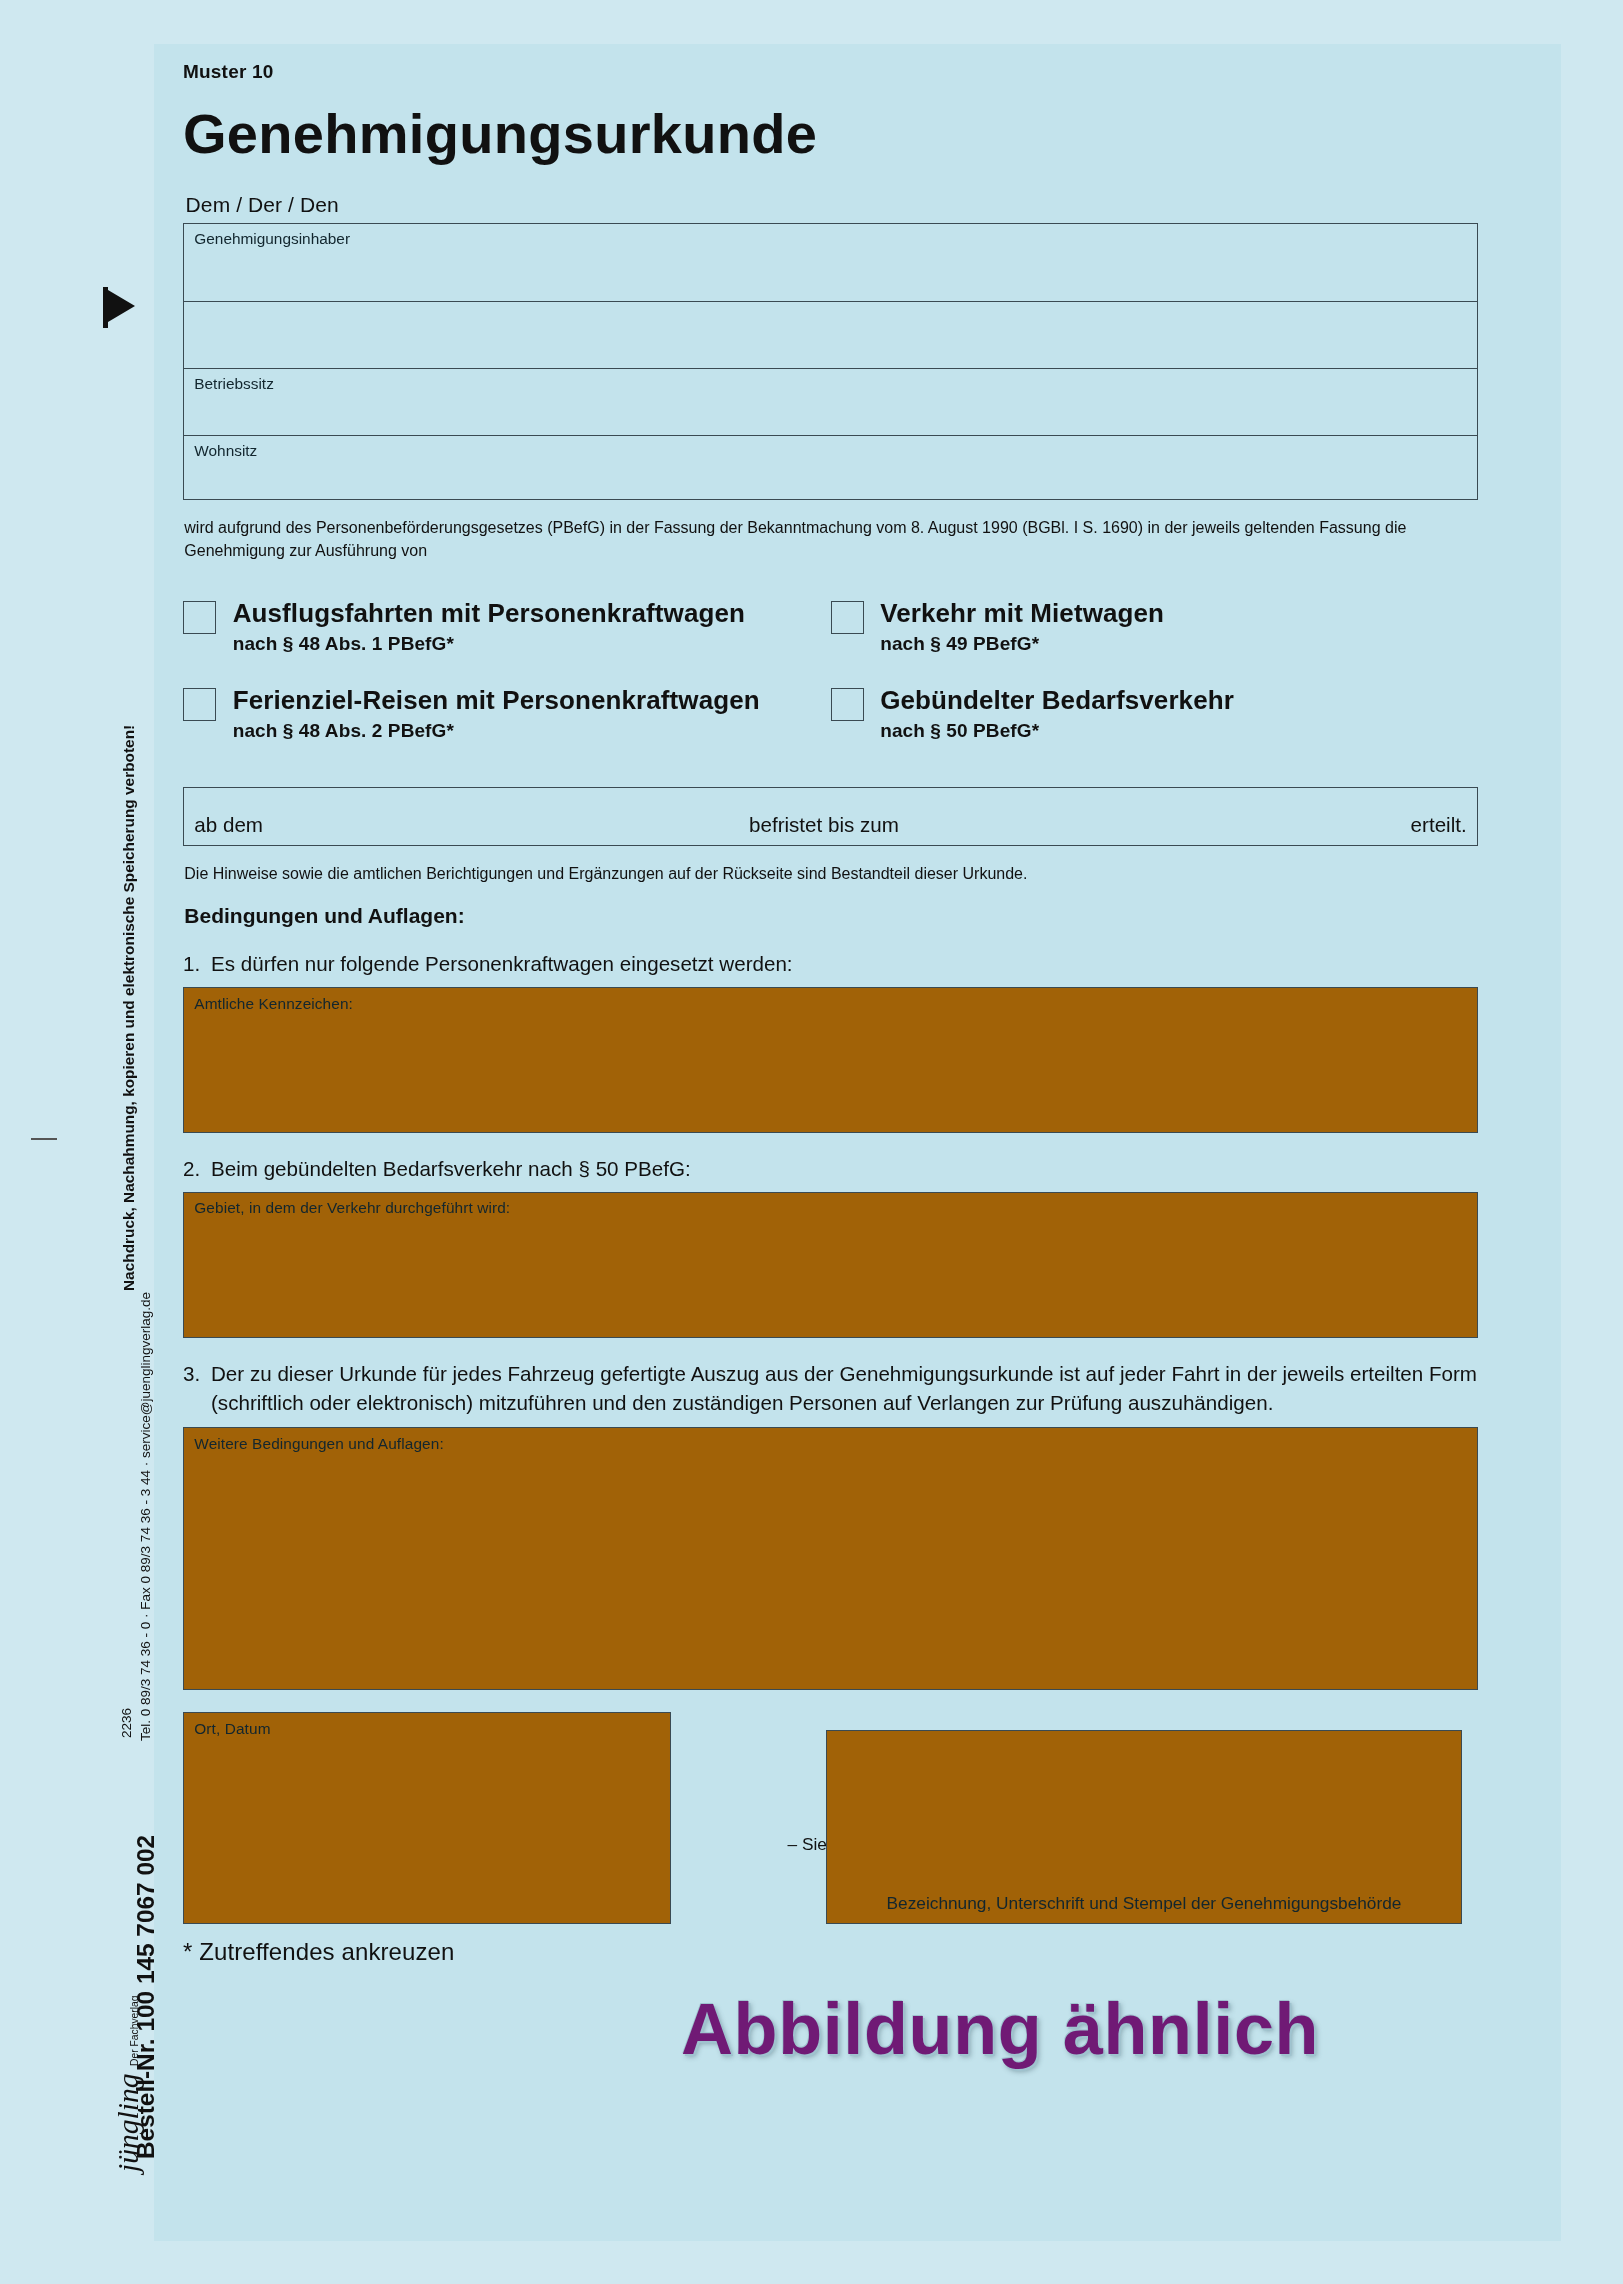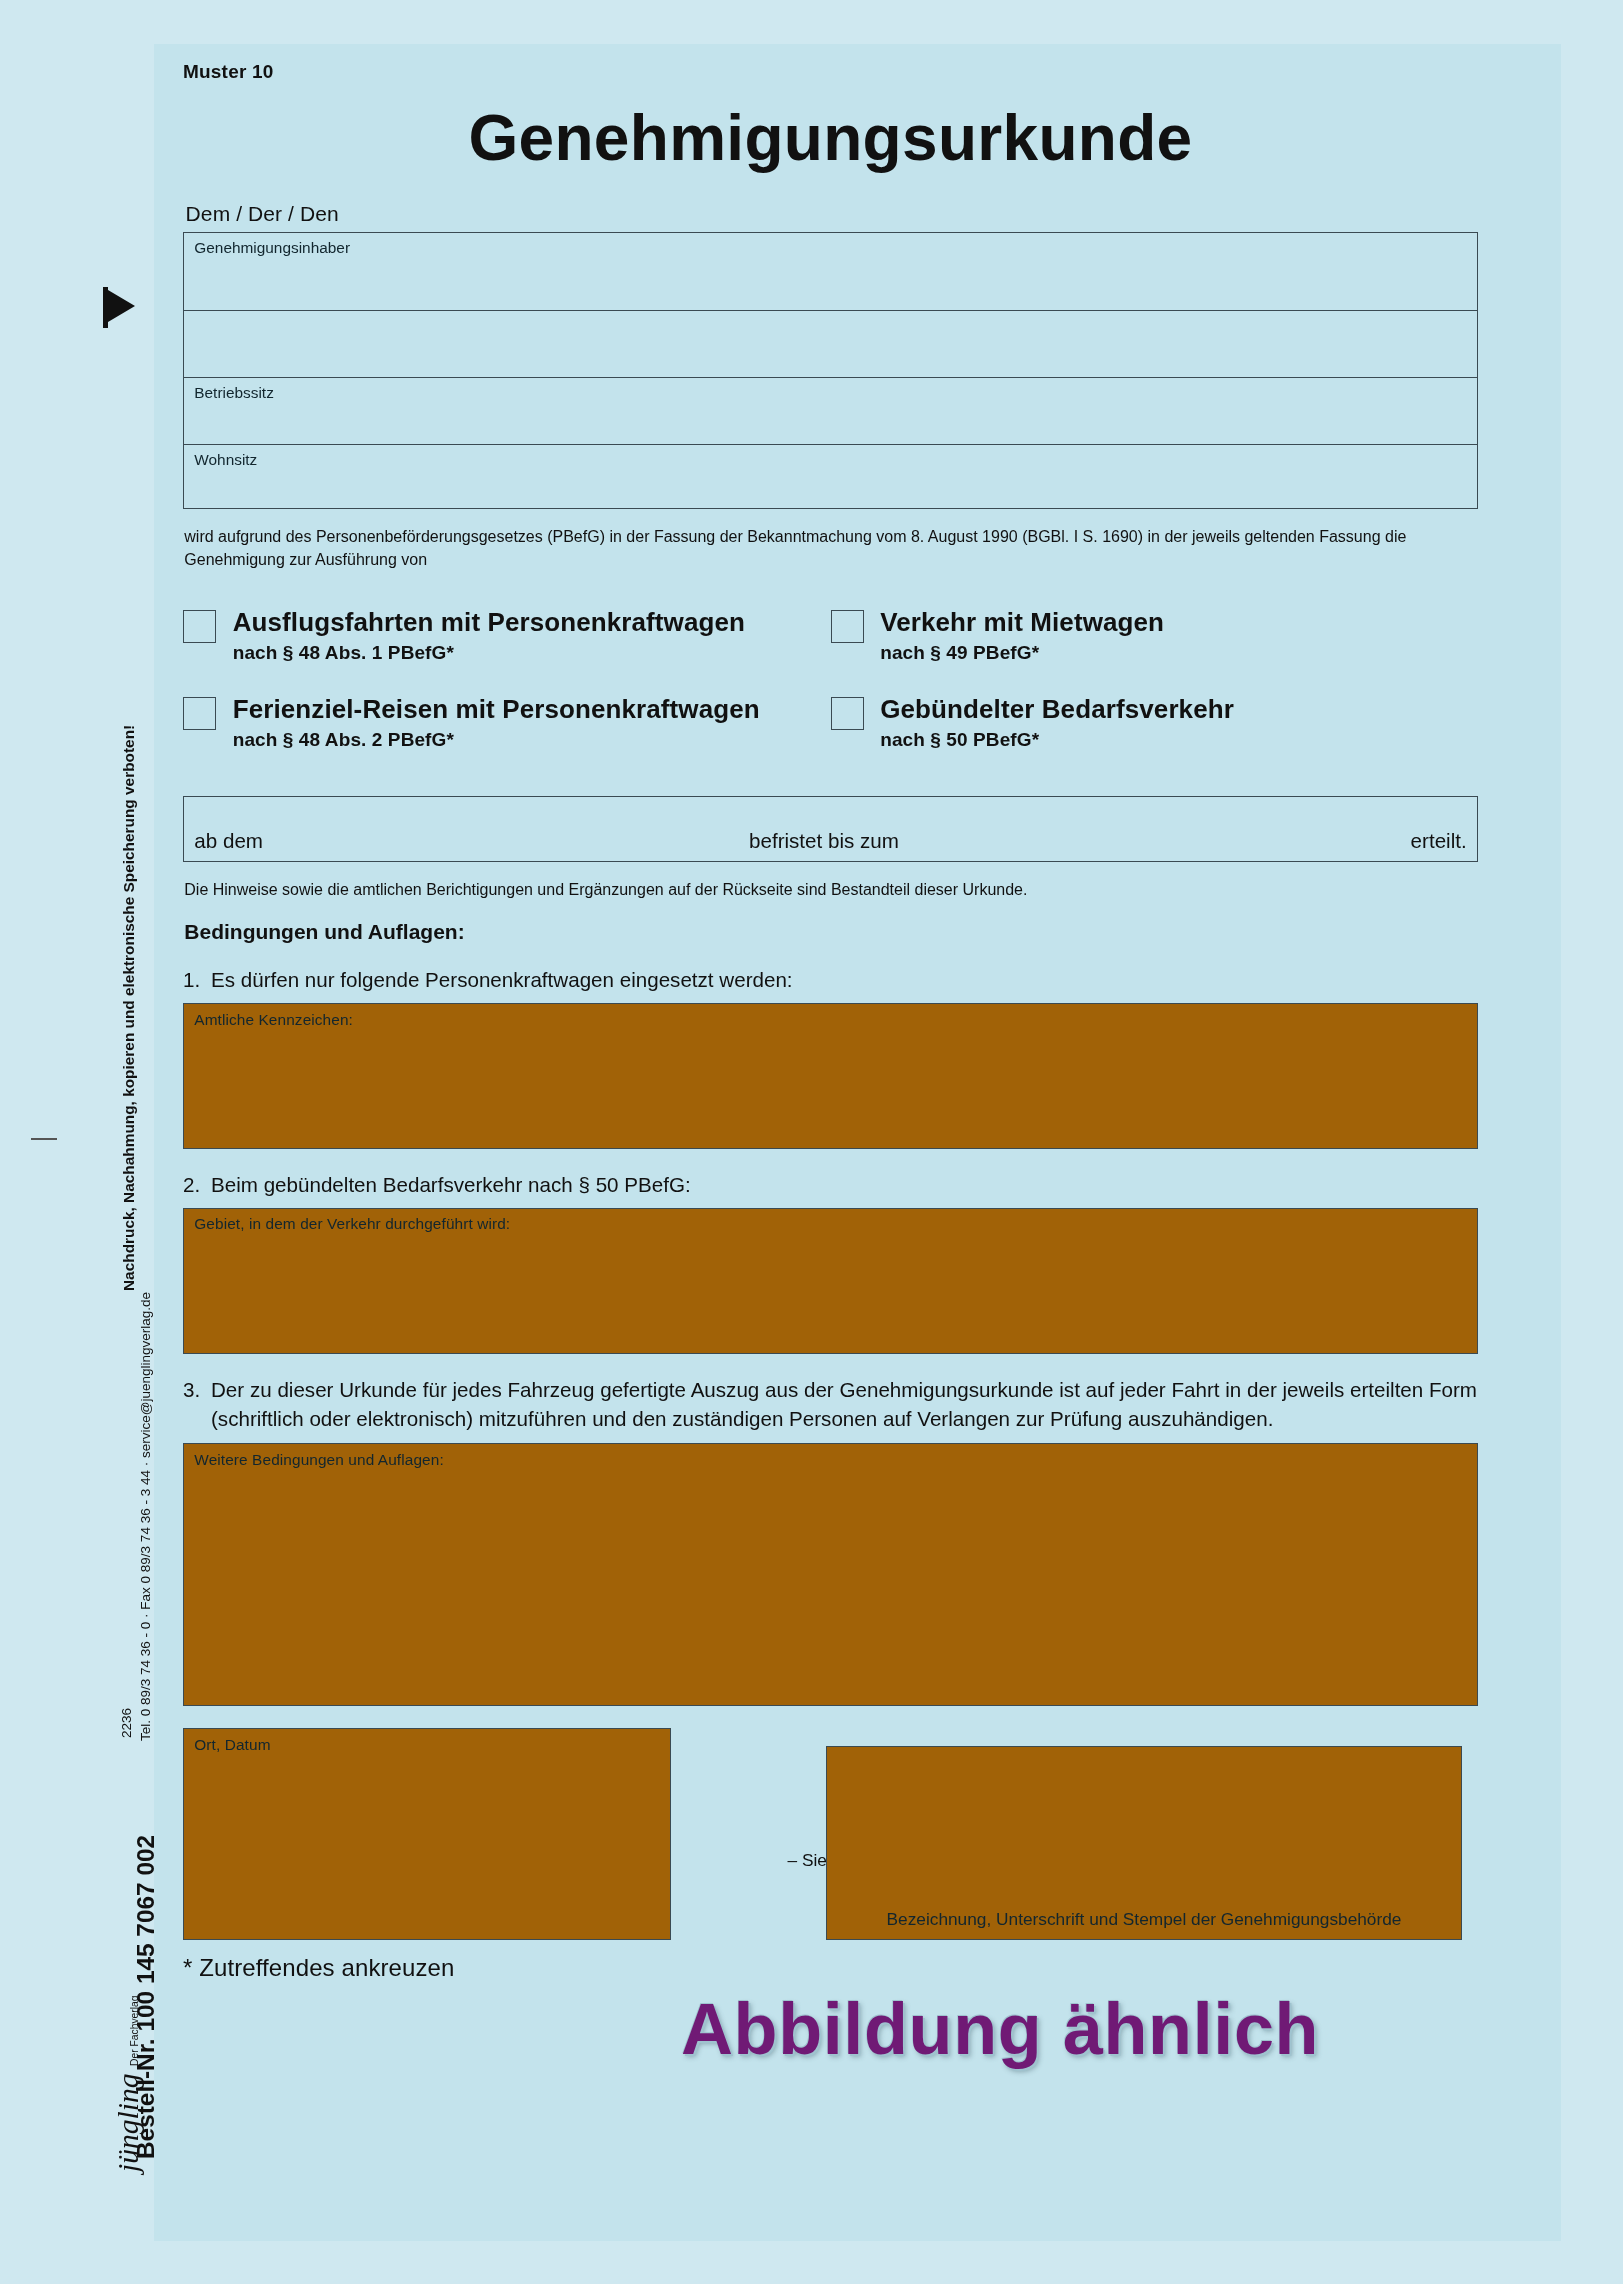--- a/index.html
+++ b/index.html
@@ -52,23 +52,22 @@
   }
 
   
   .muster {
     font-size: 19px;
     font-weight: bold;
     letter-spacing: 0.2px;
     margin: 0 0 6.4px 0;
   }
   .doc-title {
-    font-size: 64px;
-    font-weight: bold;
-    text-align: center;
+    font-size: 56px;
+    font-weight: bold;
     letter-spacing: 0.3px;
     margin: 18px 0 27px 0;
   }
   .label-line {
     font-size: 21px;
     margin: 0 0 6.4px 2.6px;
     letter-spacing: 0.1px;
   }
   .para {
     font-size: 16px;
@@ -149,21 +148,21 @@
   .check-sub {
     font-size: 19px;
     font-weight: bold;
     margin-top: 5.1px;
     letter-spacing: 0.1px;
   }
 
   
   .date-strip {
     position: relative;
-    height: 66px;
+    height: 59px;
     margin-top: 14px;
     border: 1.3px solid #3a4a52;
     box-sizing: border-box;
   }
   .date-strip span {
     position: absolute;
     bottom: 7.7px;
     font-size: 20.6px;
   }
   .ds-a { left: 10.3px; }

